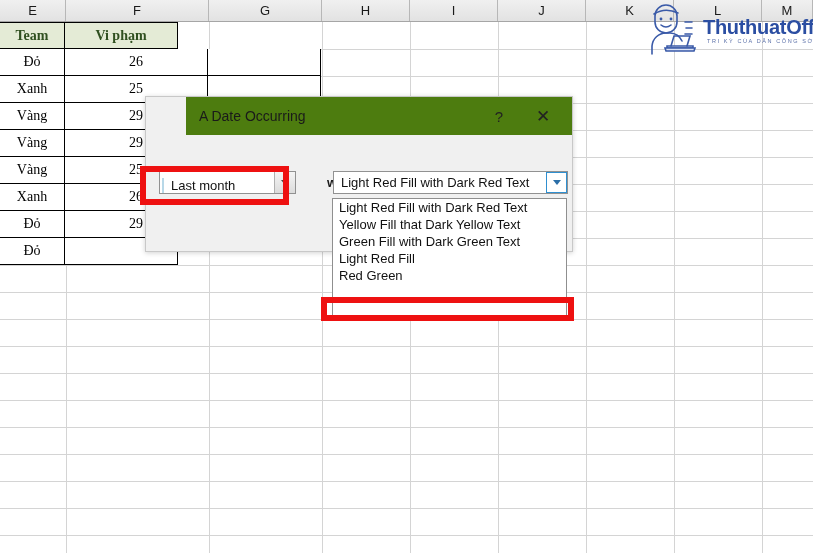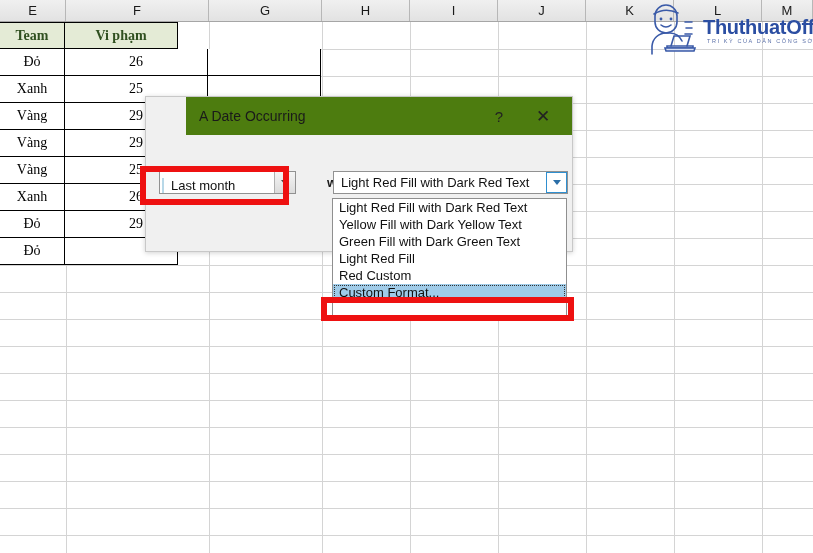--- a/index.html
+++ b/index.html
@@ -285,22 +285,21 @@
     <div class="combo-right">
       <div class="val">Light Red Fill with Dark Red Text</div>
       <div class="combo-btn-blue">
         <span class="chev chev-blue"></span>
       </div>
     </div>
   </div>
 
   <div class="dropdown" id="dropdownlist">
       <div class="dd-item">Light Red Fill with Dark Red Text</div>
-      <div class="dd-item">Yellow Fill with Dark Yellow Text</div>
+      <div class="dd-item">Yellow Fill that Dark Yellow Text</div>
       <div class="dd-item">Green Fill with Dark Green Text</div>
       <div class="dd-item">Light Red Fill</div>
-      <div class="dd-item">Red Custom</div>
-      <div class="dd-item selected">Custom Format...</div>
+      <div class="dd-item">Red Green</div>
     </div>
 
   <div class="redbox" id="redbox-left"></div>
   <div class="redbox" id="redbox-dropdown"></div>
 </div>
 
 </body></html>

